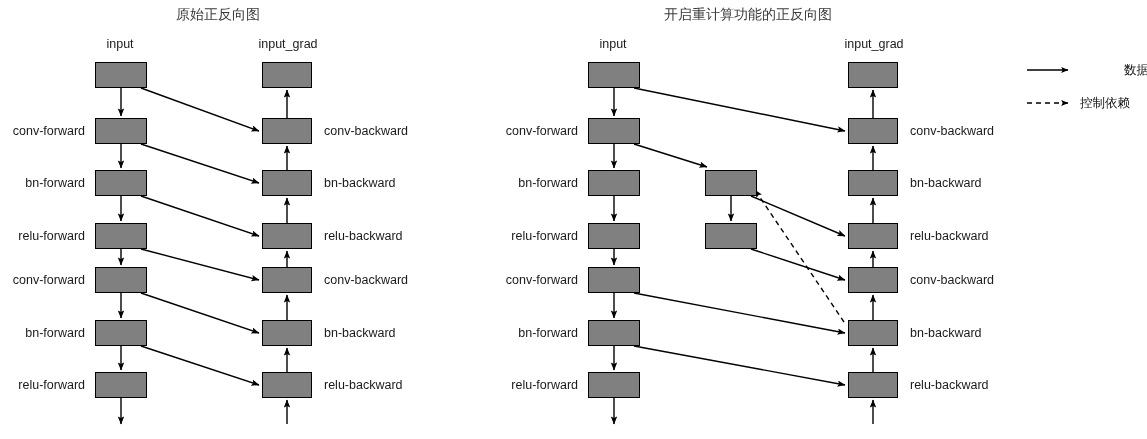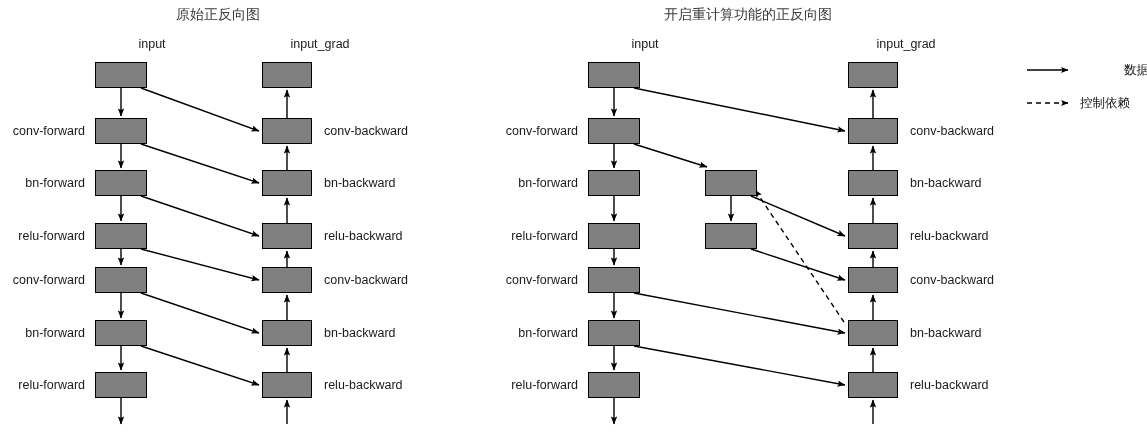--- a/index.html
+++ b/index.html
@@ -42,21 +42,20 @@
   }
   .lbl.right-of { transform: translateY(-50%); }
   .lbl.left-of  { transform: translate(-100%, -50%); }
   .col-head {
     position: absolute;
     font-size: 12.5px;
     color: #1a1a1a;
     white-space: nowrap;
     transform: translateX(-50%);
     line-height: 1;
-    margin-left: 32px;
   }
   .diagram-title {
     position: absolute;
     font-size: 14px;
     color: #3a3a3a;
     white-space: nowrap;
     transform: translateX(-50%);
     font-family: Liberation Serif, serif;
     line-height: 1;
   }

